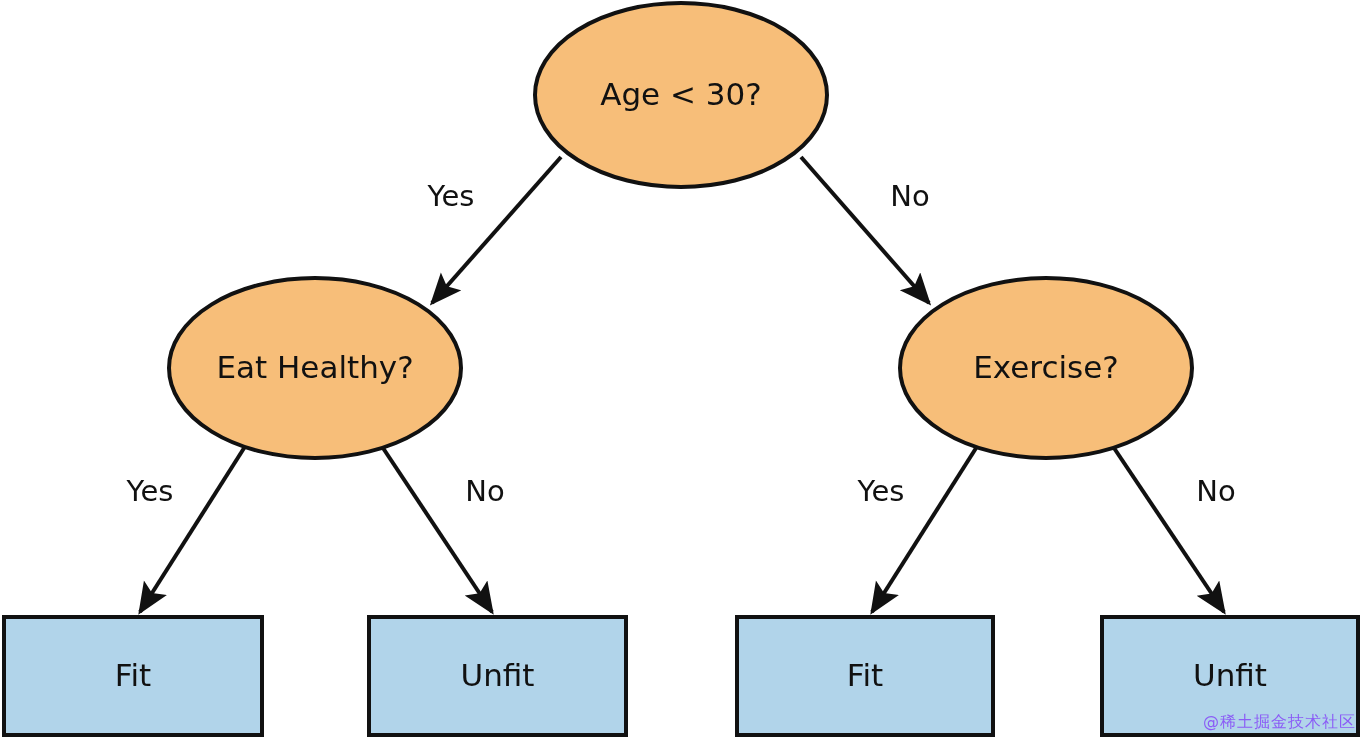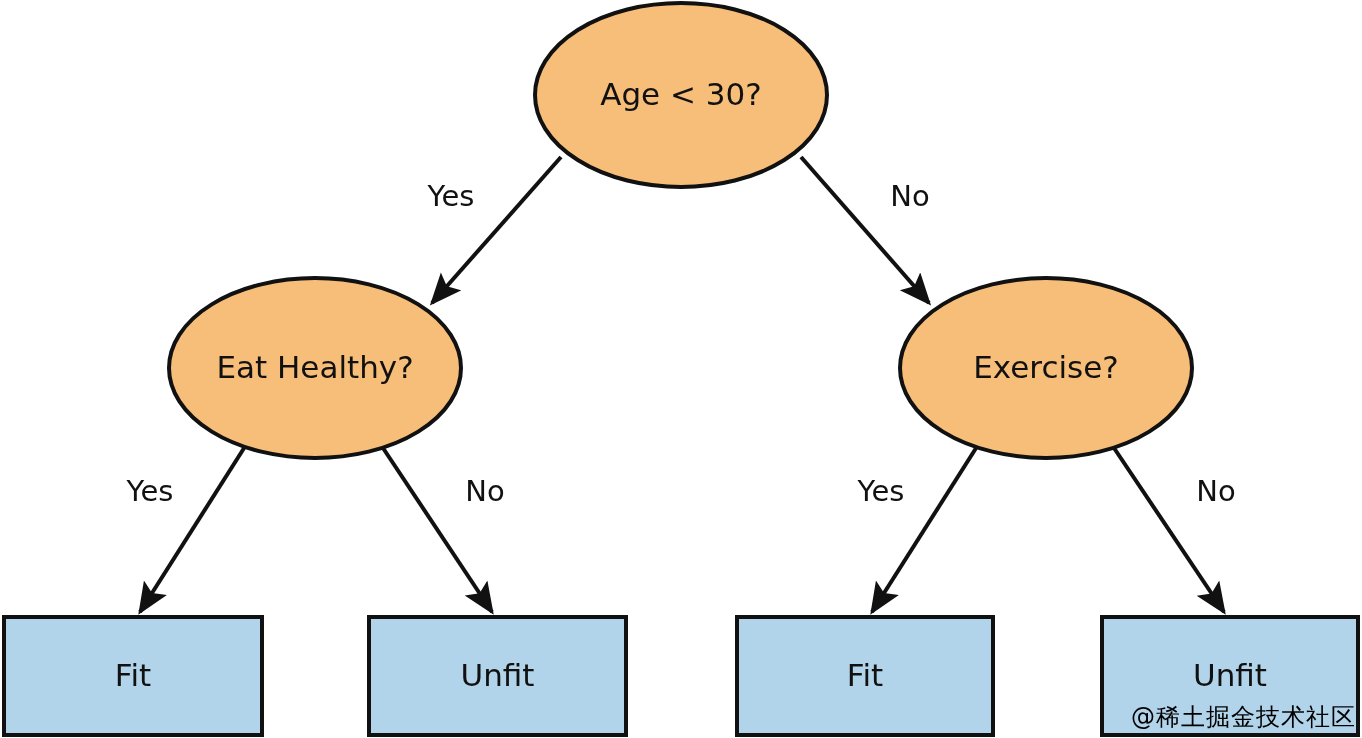--- a/index.html
+++ b/index.html
@@ -58,22 +58,22 @@
     font-size: 29px;
     fill: #111111;
     text-anchor: middle;
     dominant-baseline: middle;
   }
   .watermark {
     position: absolute;
     right: 6px;
     bottom: 5px;
     font-family: "DejaVu Sans", sans-serif;
-    font-size: 24px;
-    color: #000000;
+    font-size: 16px;
+    color: #8b5cf6;
     letter-spacing: 1px;
     white-space: nowrap;
     user-select: none;
   }
 </style>
 </head>
 <body>
 
 <div id="diagram-root">
   <svg class="tree-canvas" viewBox="0 0 1362 738" xmlns="http://www.w3.org/2000/svg">

